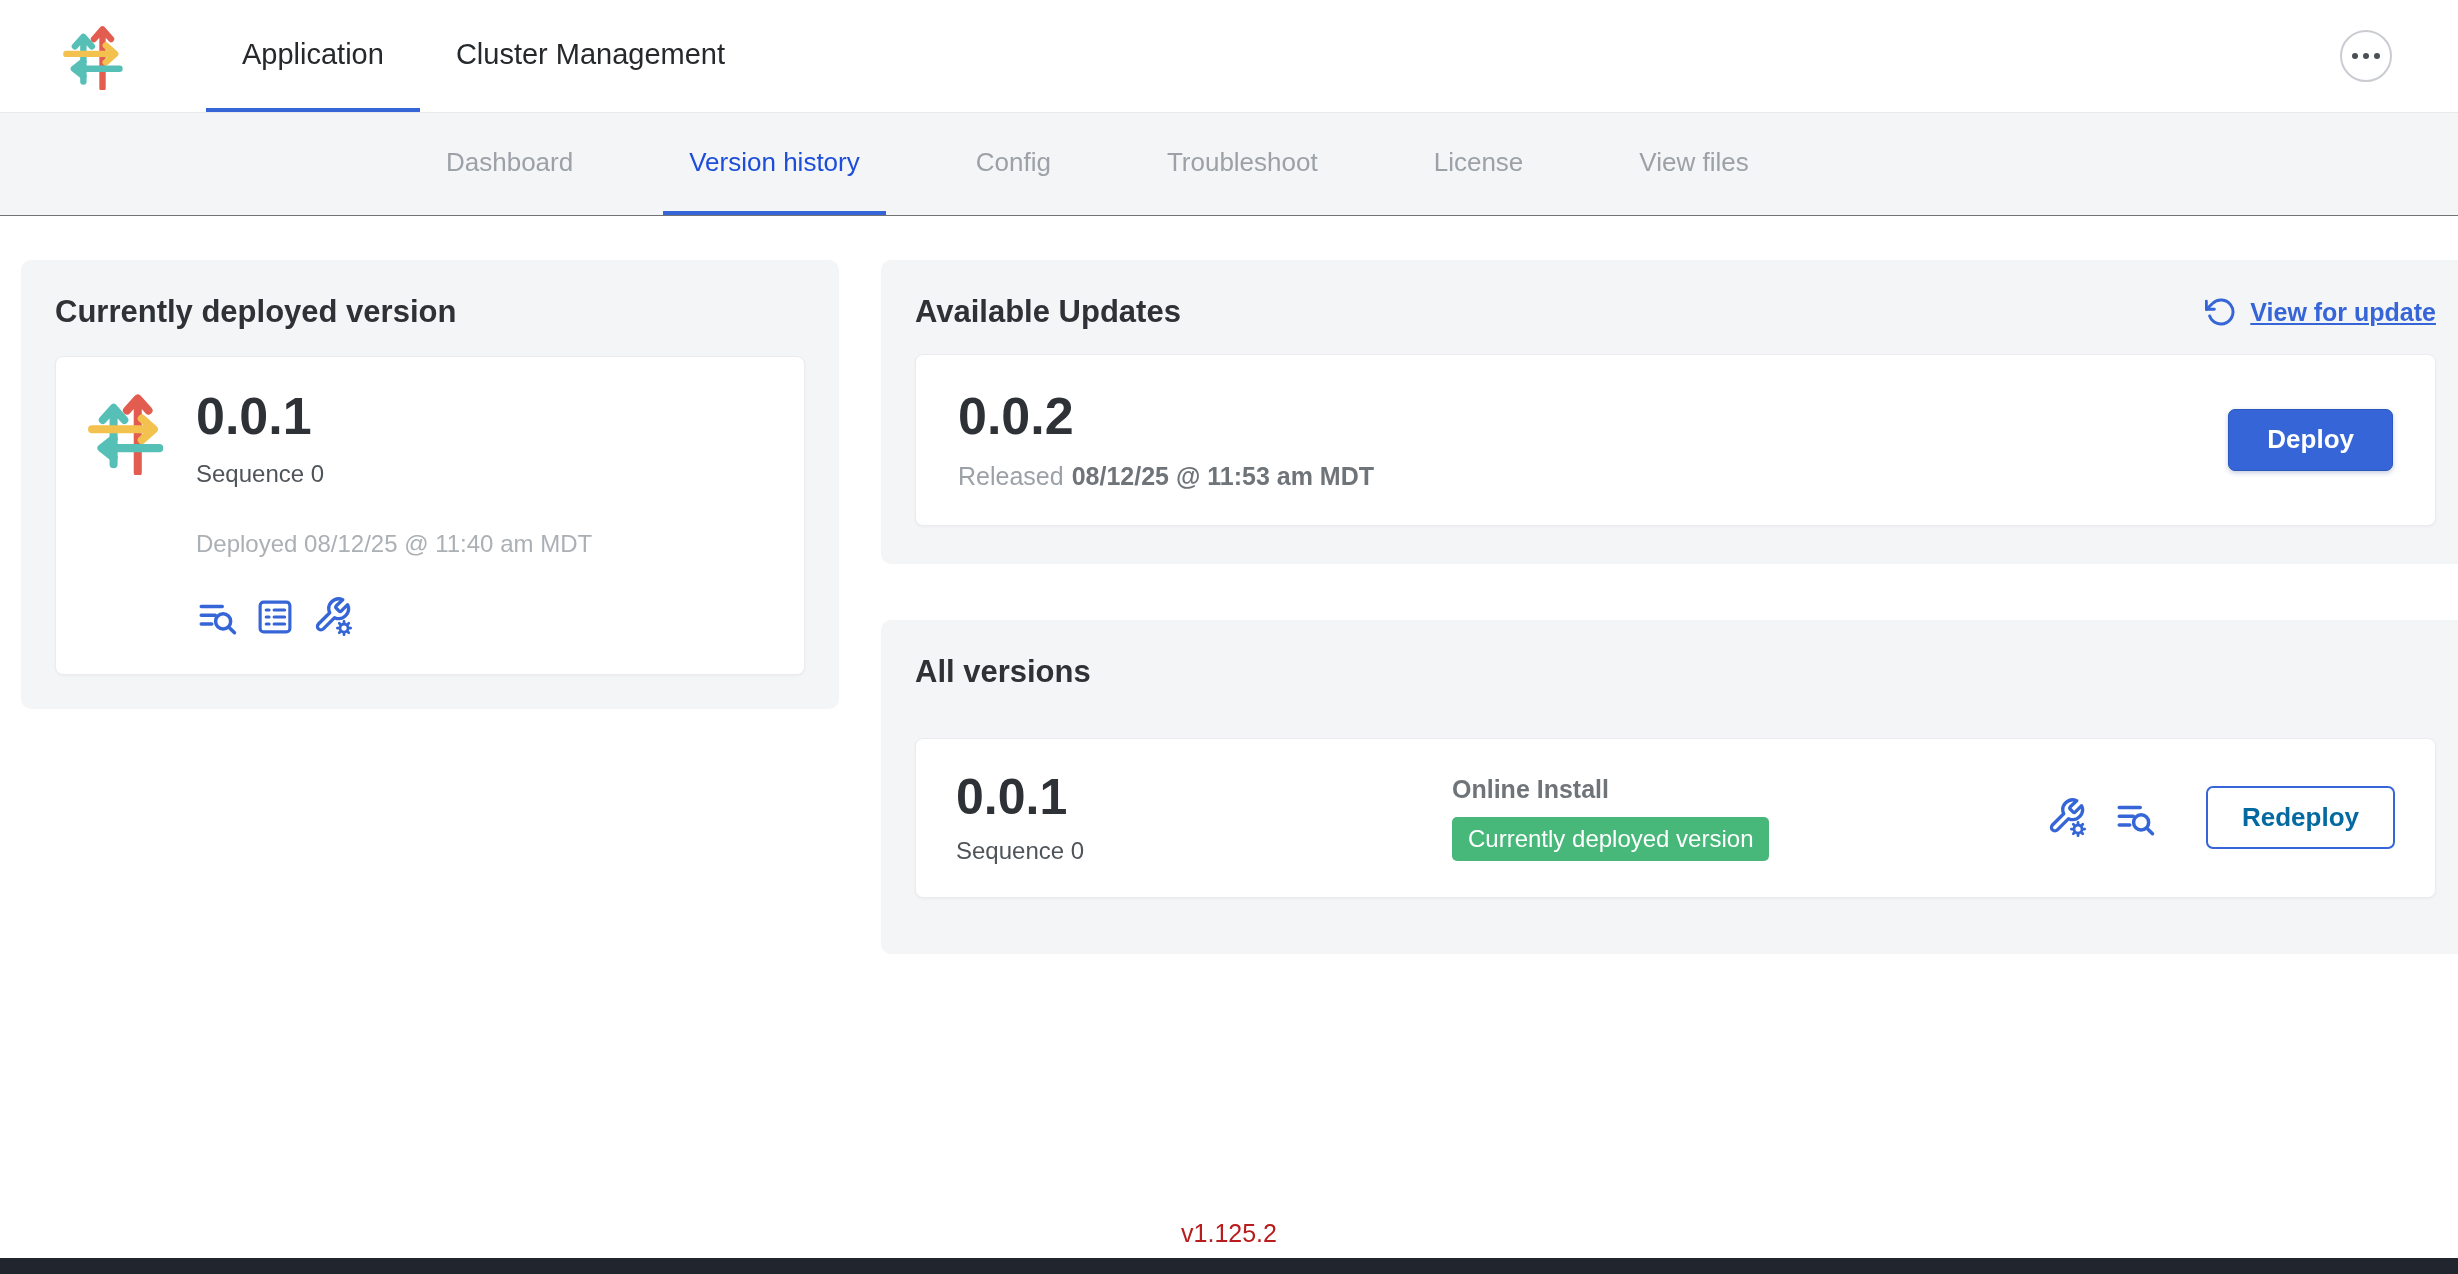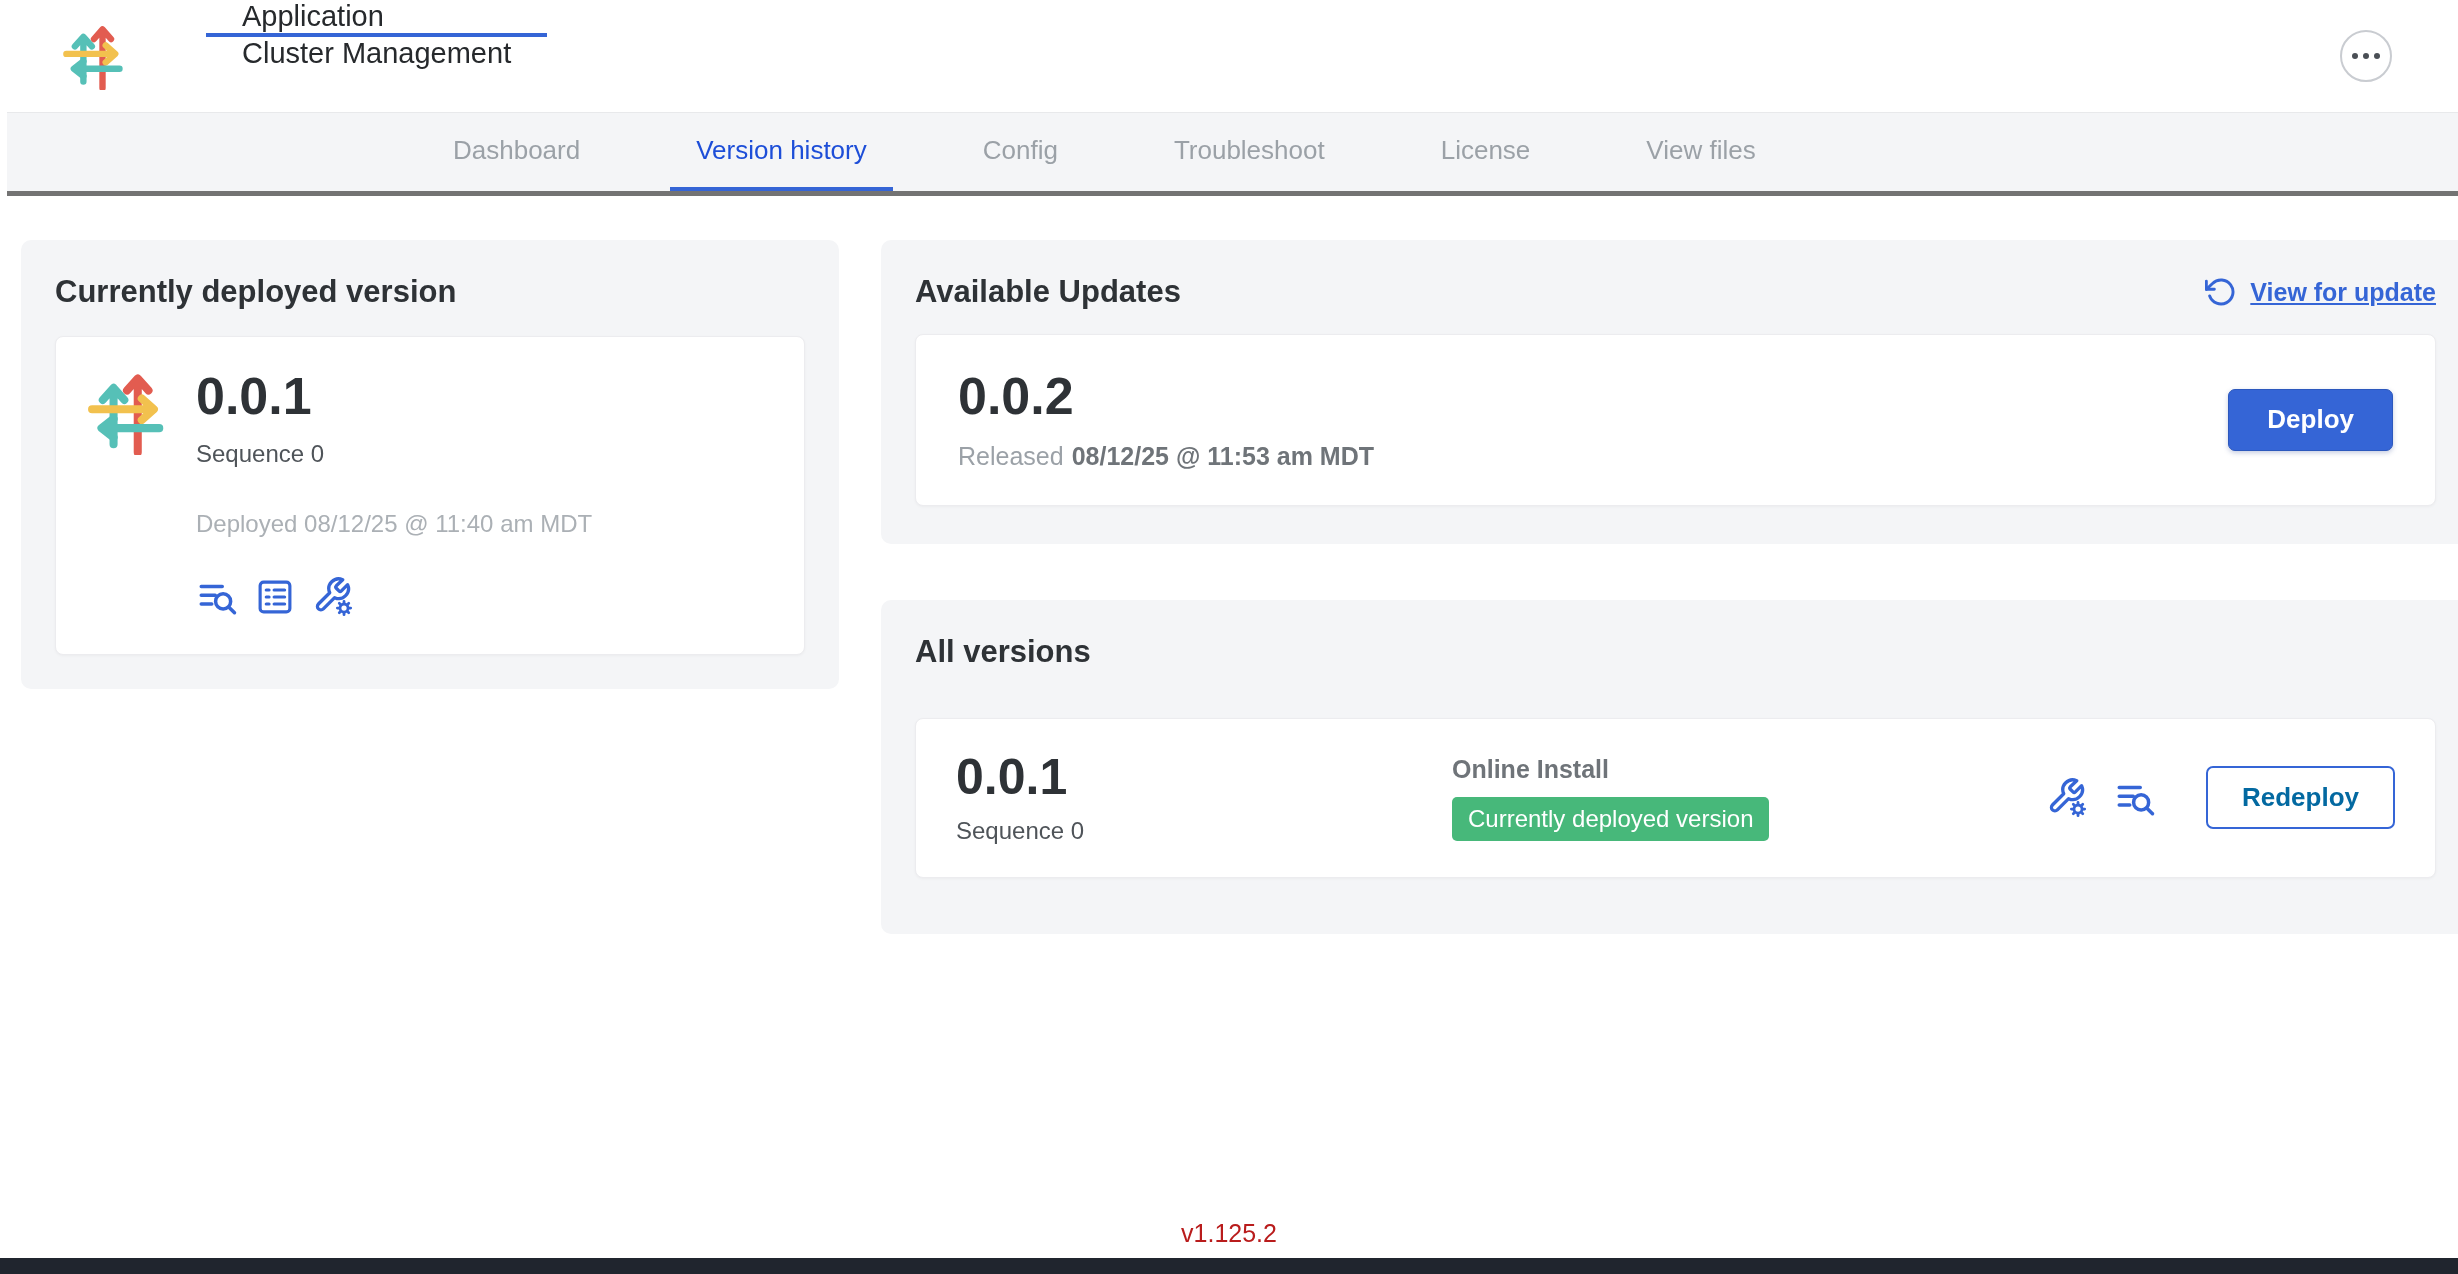--- a/index.html
+++ b/index.html
@@ -8,33 +8,33 @@
     font-family:"Liberation Sans", sans-serif;
     background:#ffffff; color:#2e3236;
     position:relative; overflow:hidden;
   }
   button { font-family:inherit; }
 
   
   .header { height:112px; background:#fff; display:flex; align-items:stretch; padding:0 66px 0 60px; }
   .logo { align-self:center; width:68px; height:68px; margin-right:78px; }
   .logo svg, .big-logo svg { width:100%; height:100%; display:block; }
-  .h-tabs { display:flex; height:100%;flex-direction:column; }
+  .h-tabs { display:flex; height:100%; }
   .h-tab { display:flex; align-items:center; padding:0 36px; font-size:29px; color:#26292c;
            border-bottom:4px solid transparent; cursor:pointer; }
   .h-tab.active { border-bottom-color:#3565d6; }
   .header-right { margin-left:auto; align-self:center; }
   .menu-btn { width:52px; height:52px; border:2px solid #c9ccd1; border-radius:50%;
               background:#fff; cursor:pointer; display:flex; align-items:center; justify-content:center; }
   .ellipsis { display:flex; gap:5px; }
   .ellipsis i { width:6px; height:6px; border-radius:50%; background:#4a4f55; display:block; }
 
   
-  .subnav { height:84px; background:#f4f5f7; border-top:1px solid #e8e9eb; border-bottom:5px solid #737373;
-            display:flex; padding-left:420px;margin-left:7px; }
+  .subnav { height:104px; background:#f4f5f7; border-top:1px solid #e8e9eb; border-bottom:1px solid #737373;
+            display:flex; padding-left:420px; }
   .s-item { display:flex; align-items:center; padding:0 26px; margin-right:64px; font-size:26px;
             color:#9ba1a7; border-bottom:4px solid transparent; cursor:pointer; white-space:nowrap; }
   .s-item.active { color:#1d4ed8; border-bottom-color:#3565d6; }
 
   
   .main { display:flex; align-items:flex-start; padding:44px 0 0 21px; }
   .card { background:#f4f5f7; border-radius:10px; }
   .card-title { font-size:31px; font-weight:700; color:#2e3236; }
   .inner-card { background:#fff; border-radius:8px; border:1px solid #ececef; box-shadow:0 1px 3px rgba(0,0,0,.04); }
 

